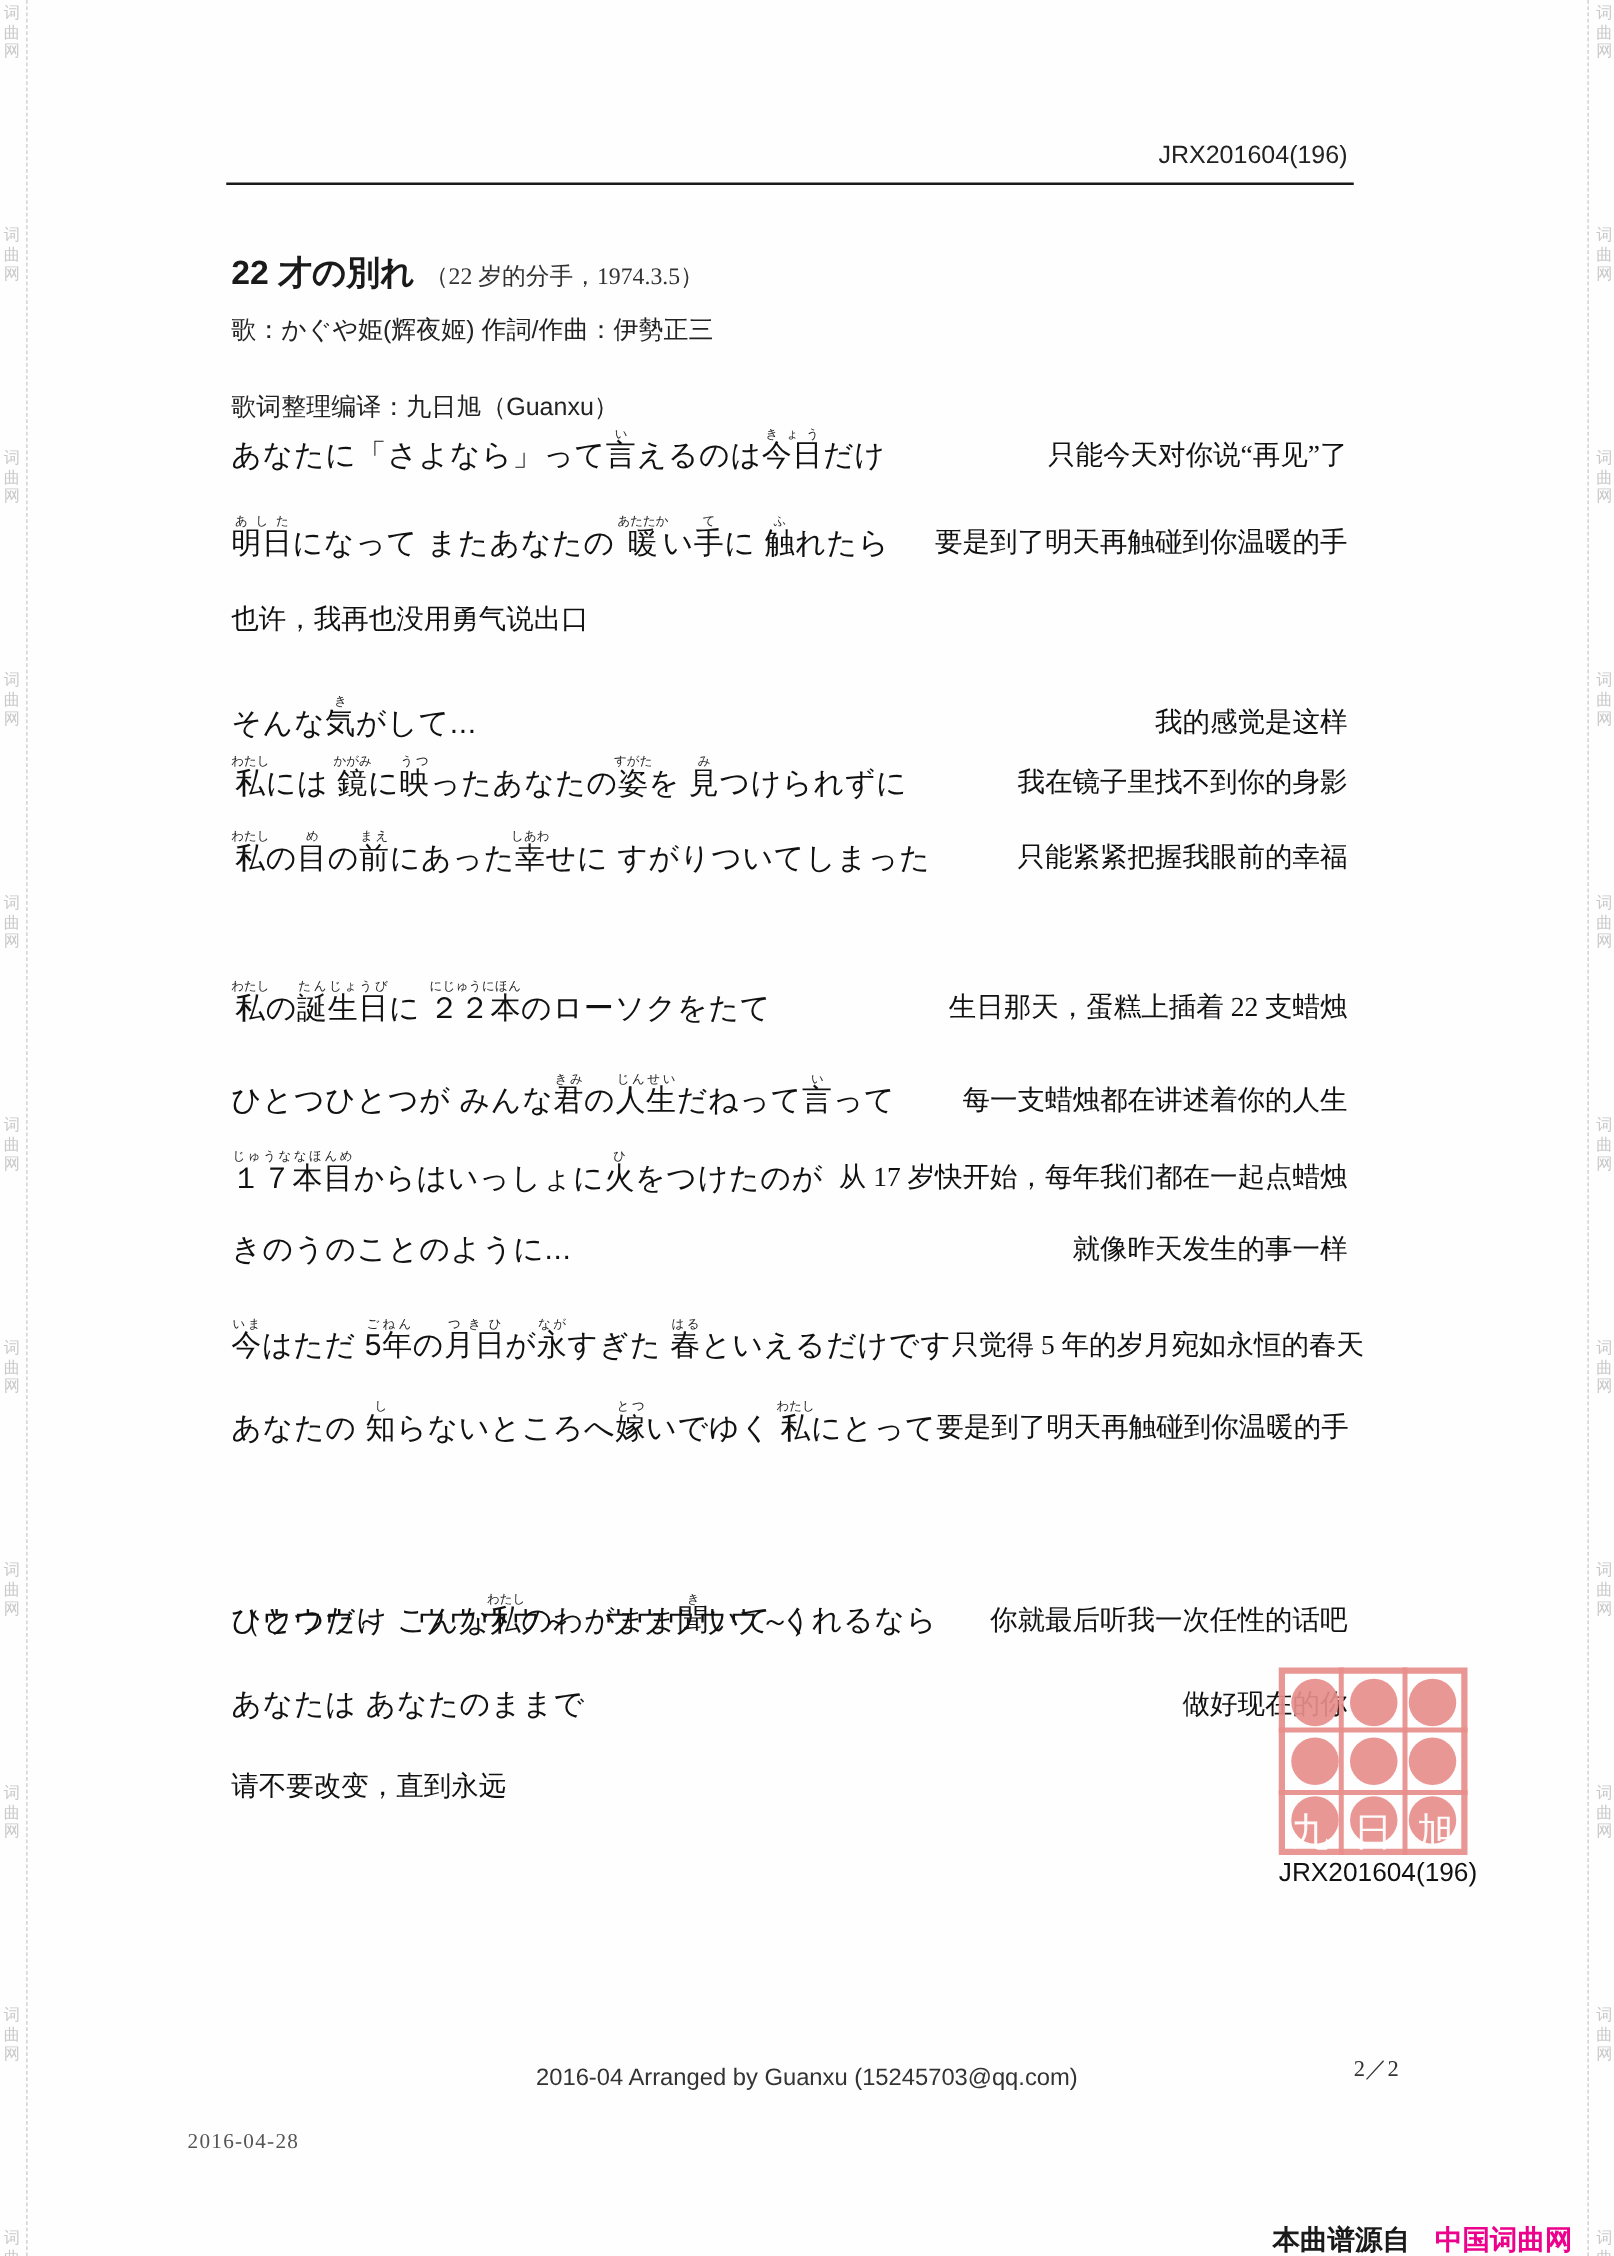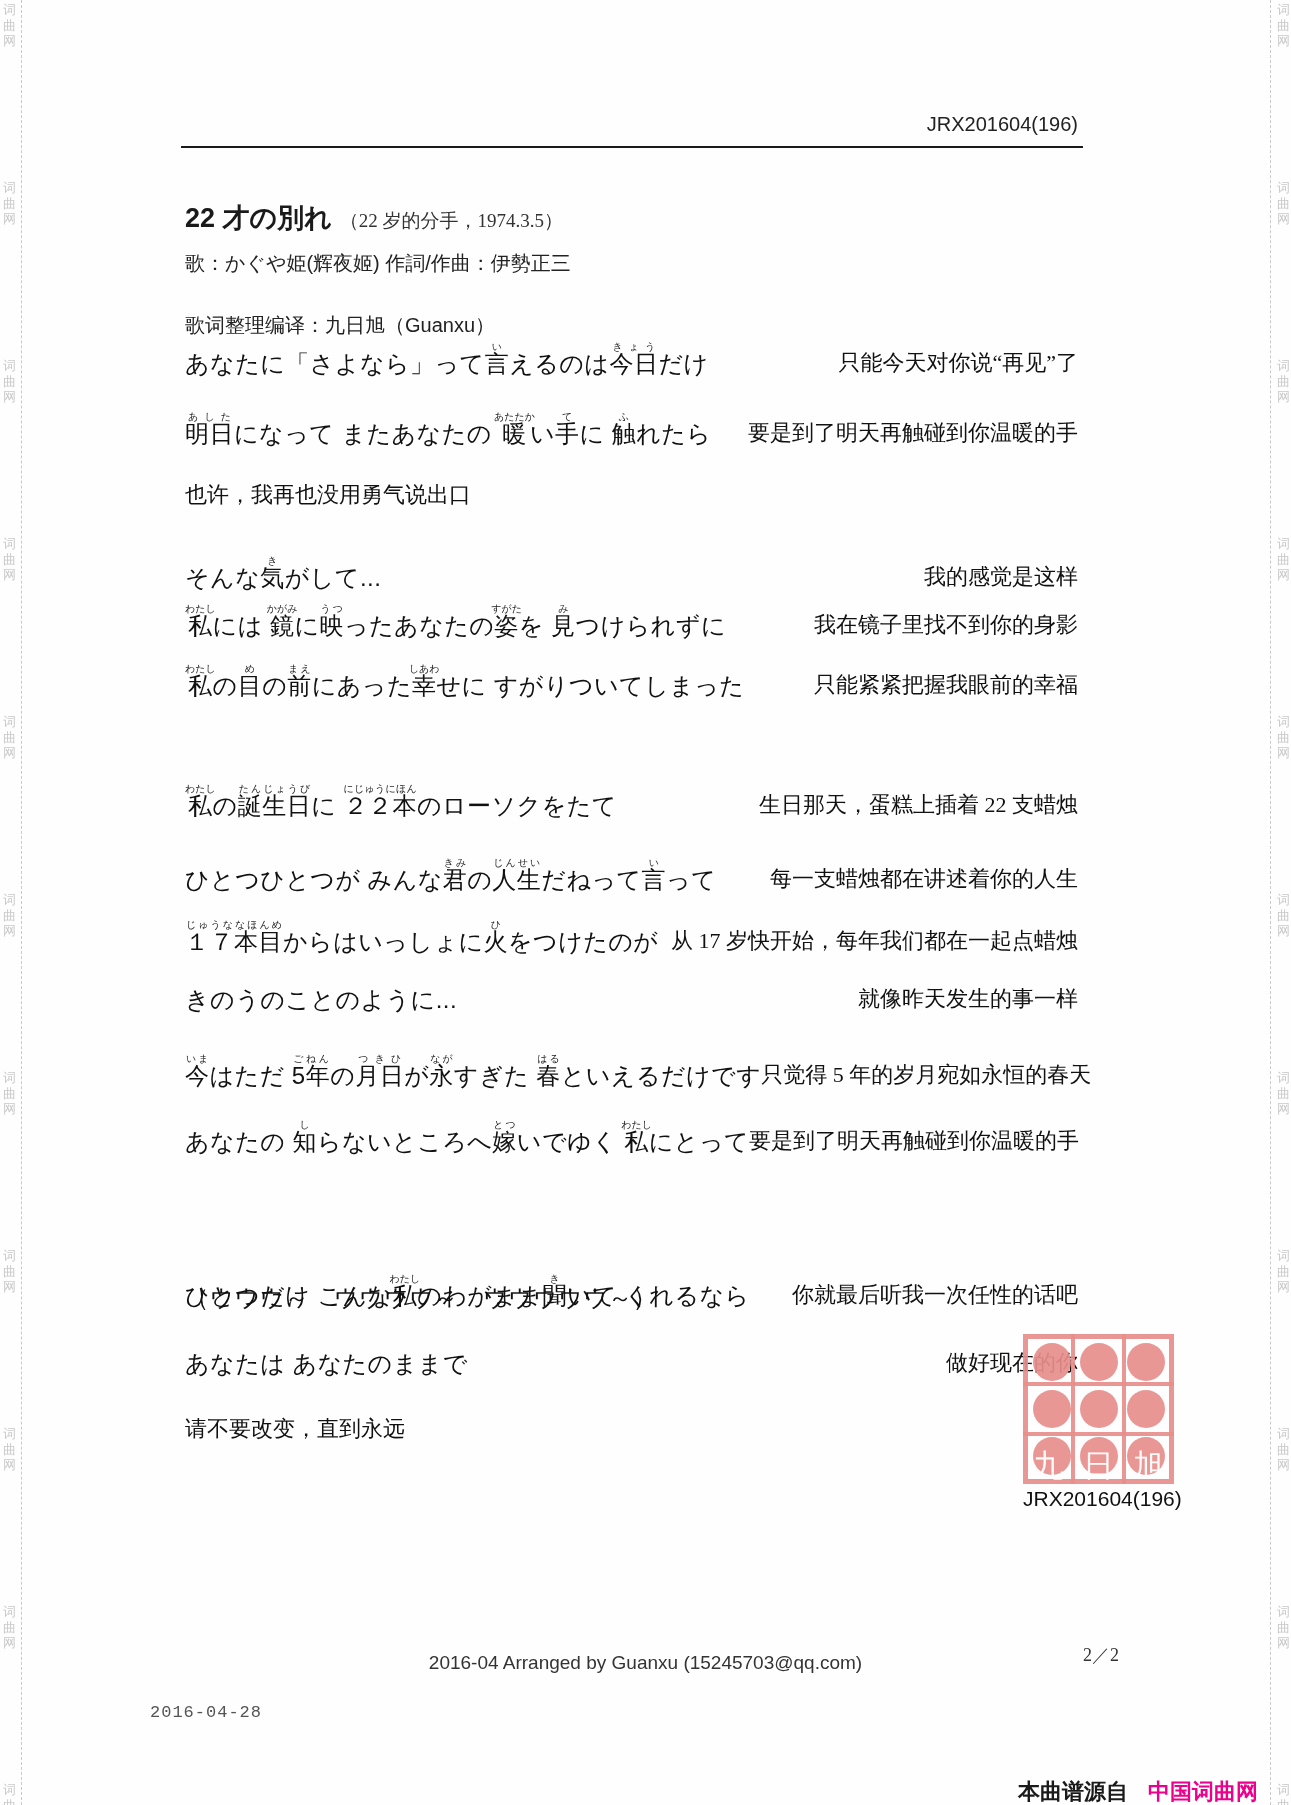--- a/index.html
+++ b/index.html
@@ -38,21 +38,21 @@
   .logo-sep{position:absolute;background:rgba(231,142,139,0.92);}
   .sep-v1{top:0;bottom:0;left:calc(33.33% - 2px);width:4px;}
   .sep-v2{top:0;bottom:0;left:calc(66.66% - 2px);width:4px;}
   .sep-h1{left:0;right:0;top:calc(33.33% - 2px);height:4px;}
   .sep-h2{left:0;right:0;top:calc(66.66% - 2px);height:4px;}
   .logo-chars{position:absolute;left:0;right:0;bottom:3px;display:flex;justify-content:space-around;
     font-size:31px;color:rgba(255,255,255,0.95);font-family:"Liberation Serif",serif;line-height:1;}
   .logo-code{position:absolute;left:1023px;top:1487px;width:151px;text-align:center;font-size:21px;color:#111;white-space:nowrap;}
   
   .arranged{position:absolute;left:0;top:1652px;width:1291px;text-align:center;font-size:19px;color:#333;}
-  .date{position:absolute;left:150px;top:1703px;font-size:17px;color:#555;font-family:Liberation Mono, monospace;letter-spacing:1px;}
+  .date{position:absolute;left:150px;top:1703px;font-size:17px;color:#555;font-family:Liberation Serif, serif;letter-spacing:1px;}
   .pagenum{position:absolute;left:1083px;top:1643px;font-size:18px;color:#333;font-family:"Liberation Serif",serif;}
   .source{position:absolute;top:1751px;right:33px;font-size:22px;font-weight:bold;white-space:pre;}
   .source .site{margin-left:20px;}
 </style>
 </head>
 <body>
 
 <div class="wm-dash left"></div>
 <div class="wm-dash right"></div>
 

